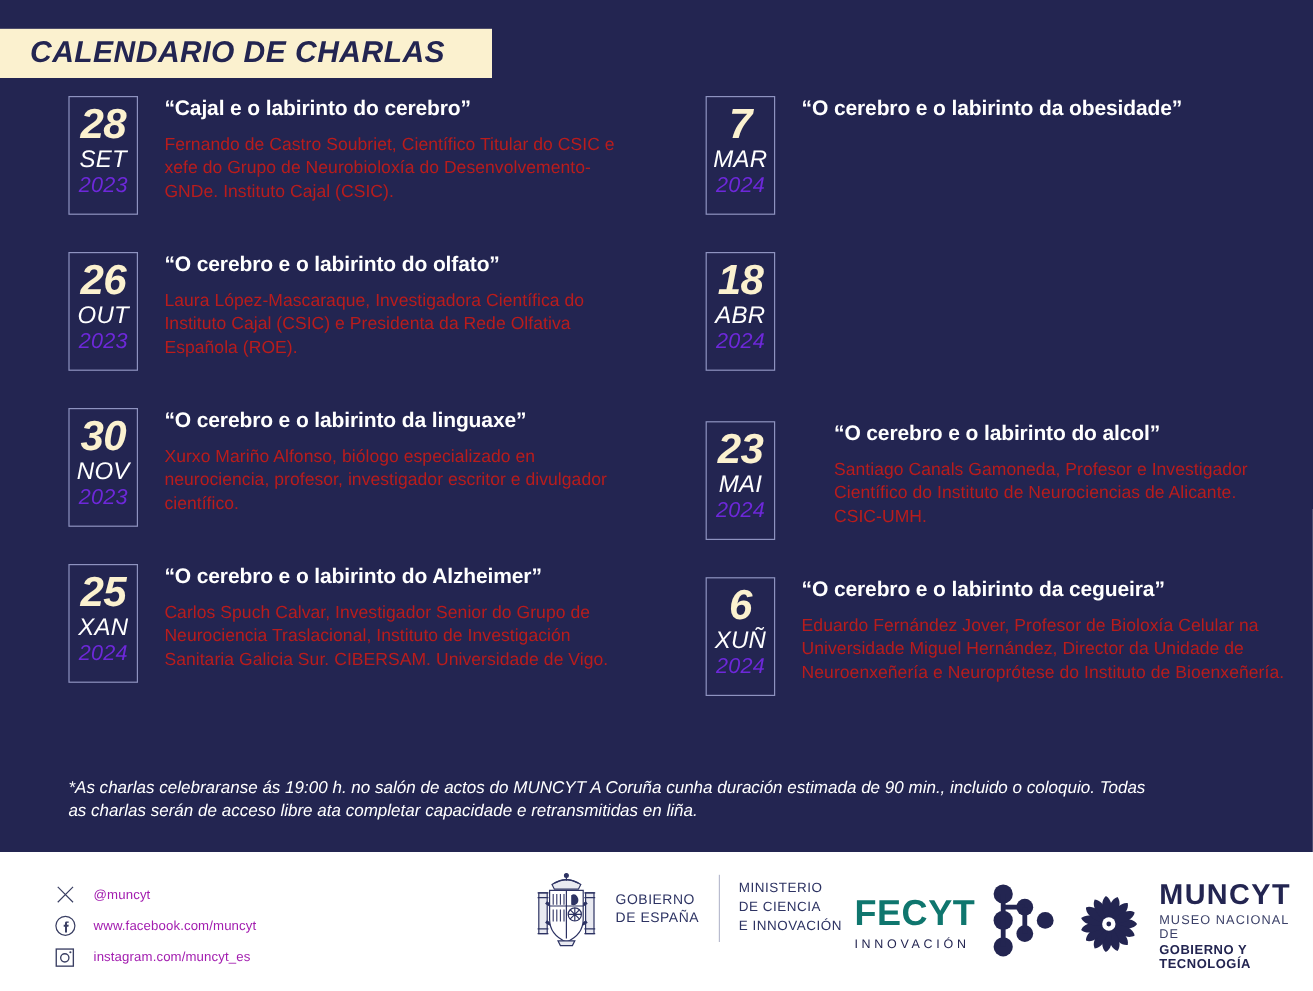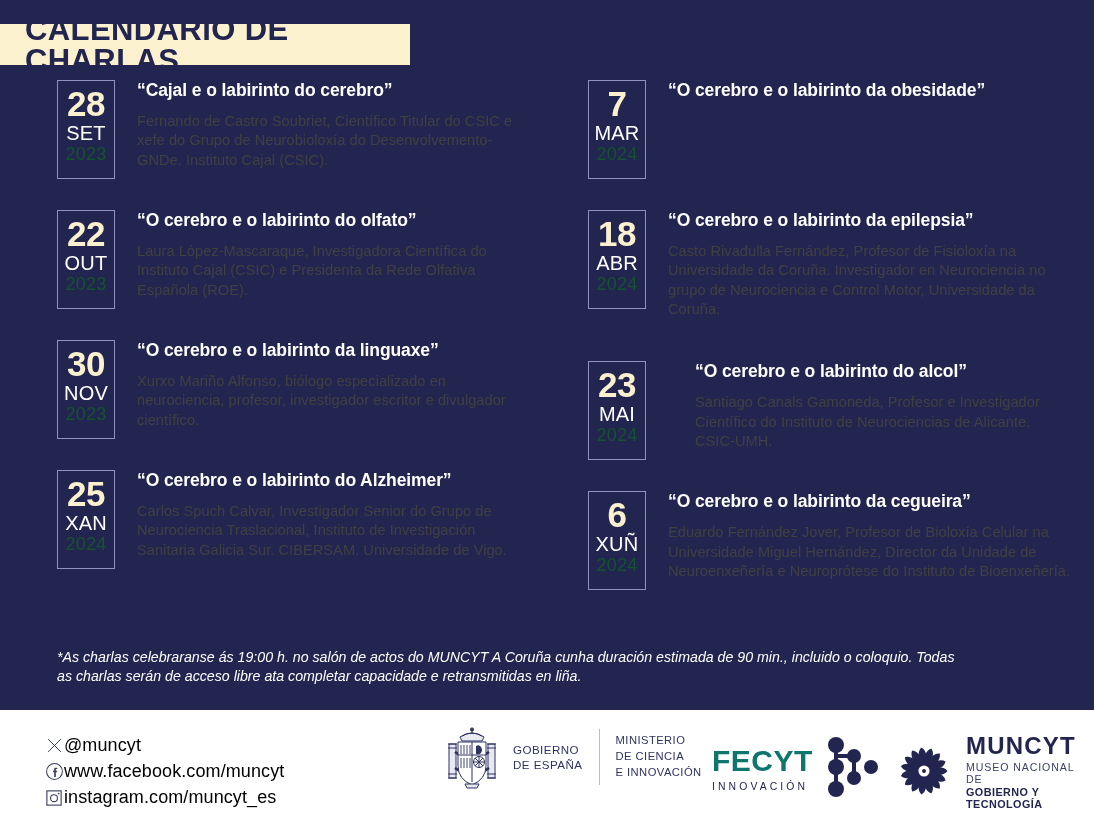--- a/index.html
+++ b/index.html
@@ -37,24 +37,25 @@
     top: 24px;
     width: 410px;
     height: 41px;
     background: #fbf1cf;
     display: flex;
     align-items: center;
   }
   .banner-text {
     margin-left: 25px;
     color: #232551;
-    font-size: 31px;
+    font-size: 25px;
     font-weight: 700;
     letter-spacing: 0.4px;
     line-height: 1;
+    font-style: italic;
   }
   
   .columns {
     position: absolute;
     left: 0;
     top: 80px;
     width: 1094px;
   }
   .col {
     position: absolute;
@@ -72,57 +73,58 @@
     flex: 0 0 auto;
     width: 58px;
     min-height: 99px;
     box-sizing: border-box;
     border: 1px solid #8e93c0;
     display: flex;
     flex-direction: column;
     align-items: center;
     justify-content: flex-start;
     padding-top: 6px;
+    font-style: italic;
   }
   .d-day {
     color: #fbf1cf;
     font-size: 35px;
     font-weight: 700;
     line-height: 0.97;
     letter-spacing: -0.5px;
   }
   .d-month {
     color: #ffffff;
     font-size: 20px;
     font-weight: 400;
     line-height: 1.12;
     margin-top: 1px;
     letter-spacing: 0.2px;
   }
   .d-year {
-    color: #14532d;
+    color: #6d28d9;
     font-size: 18px;
     font-weight: 400;
     line-height: 1.15;
     letter-spacing: 0.2px;
   }
   .entry-body {
     padding-left: 22px;
     padding-top: 0;
   }
   .entry-title {
     color: #ffffff;
     font-size: 17.5px;
     font-weight: 700;
     line-height: 1.15;
     margin: 0 0 12px 0;
     letter-spacing: -0.1px;
   }
   .entry-desc {
-    color: #404040;
+    color: #b91c1c;
     font-size: 14.6px;
     font-weight: 400;
     line-height: 1.32;
     margin: 0;
     letter-spacing: 0.05px;
   }
   
   .footnote {
     position: absolute;
     left: 57px;
@@ -155,22 +157,23 @@
   }
   .social-ico {
     width: 20px;
     height: 20px;
     flex: 0 0 20px;
     display: flex;
     align-items: center;
     justify-content: center;
   }
   .social-label {
-    color: #000000;
-    font-size: 18px;
+    margin-left: 14px;
+    color: #a21caf;
+    font-size: 11px;
     letter-spacing: 0.1px;
   }
   
   .gob {
     position: absolute;
     left: 441px;
     top: 14px;
     display: flex;
     align-items: center;
   }
@@ -273,21 +276,21 @@
           <div class="d-year">2023</div>
         </div>
         <div class="entry-body">
           <div class="entry-title">“Cajal e o labirinto do cerebro”</div>
           <div class="entry-desc">Fernando de Castro Soubriet, Científico Titular do CSIC e xefe do Grupo de Neurobioloxía do Desenvolvemento-GNDe. Instituto Cajal (CSIC).</div>
         </div>
       </div>
 
       <div class="entry" style="margin-bottom:31px;">
         <div class="datebox">
-          <div class="d-day">22</div>
+          <div class="d-day">26</div>
           <div class="d-month">OUT</div>
           <div class="d-year">2023</div>
         </div>
         <div class="entry-body">
           <div class="entry-title">“O cerebro e o labirinto do olfato”</div>
           <div class="entry-desc">Laura López-Mascaraque, Investigadora Científica do Instituto Cajal (CSIC) e Presidenta da Rede Olfativa Española (ROE).</div>
         </div>
       </div>
 
       <div class="entry" style="margin-bottom:31px;">
@@ -326,24 +329,20 @@
         <div class="entry-body">
           <div class="entry-title">“O cerebro e o labirinto da obesidade”</div>
         </div>
       </div>
 
       <div class="entry" style="margin-bottom:42px;">
         <div class="datebox">
           <div class="d-day">18</div>
           <div class="d-month">ABR</div>
           <div class="d-year">2024</div>
-        </div>
-        <div class="entry-body">
-          <div class="entry-title">“O cerebro e o labirinto da epilepsia”</div>
-          <div class="entry-desc">Casto Rivadulla Fernández, Profesor de Fisioloxía na Universidade da Coruña. Investigador en Neurociencia no grupo de Neurociencia e Control Motor, Universidade da Coruña.</div>
         </div>
       </div>
 
       <div class="entry" style="margin-bottom:31px;gap:27px;">
         <div class="datebox">
           <div class="d-day">23</div>
           <div class="d-month">MAI</div>
           <div class="d-year">2024</div>
         </div>
         <div class="entry-body">

